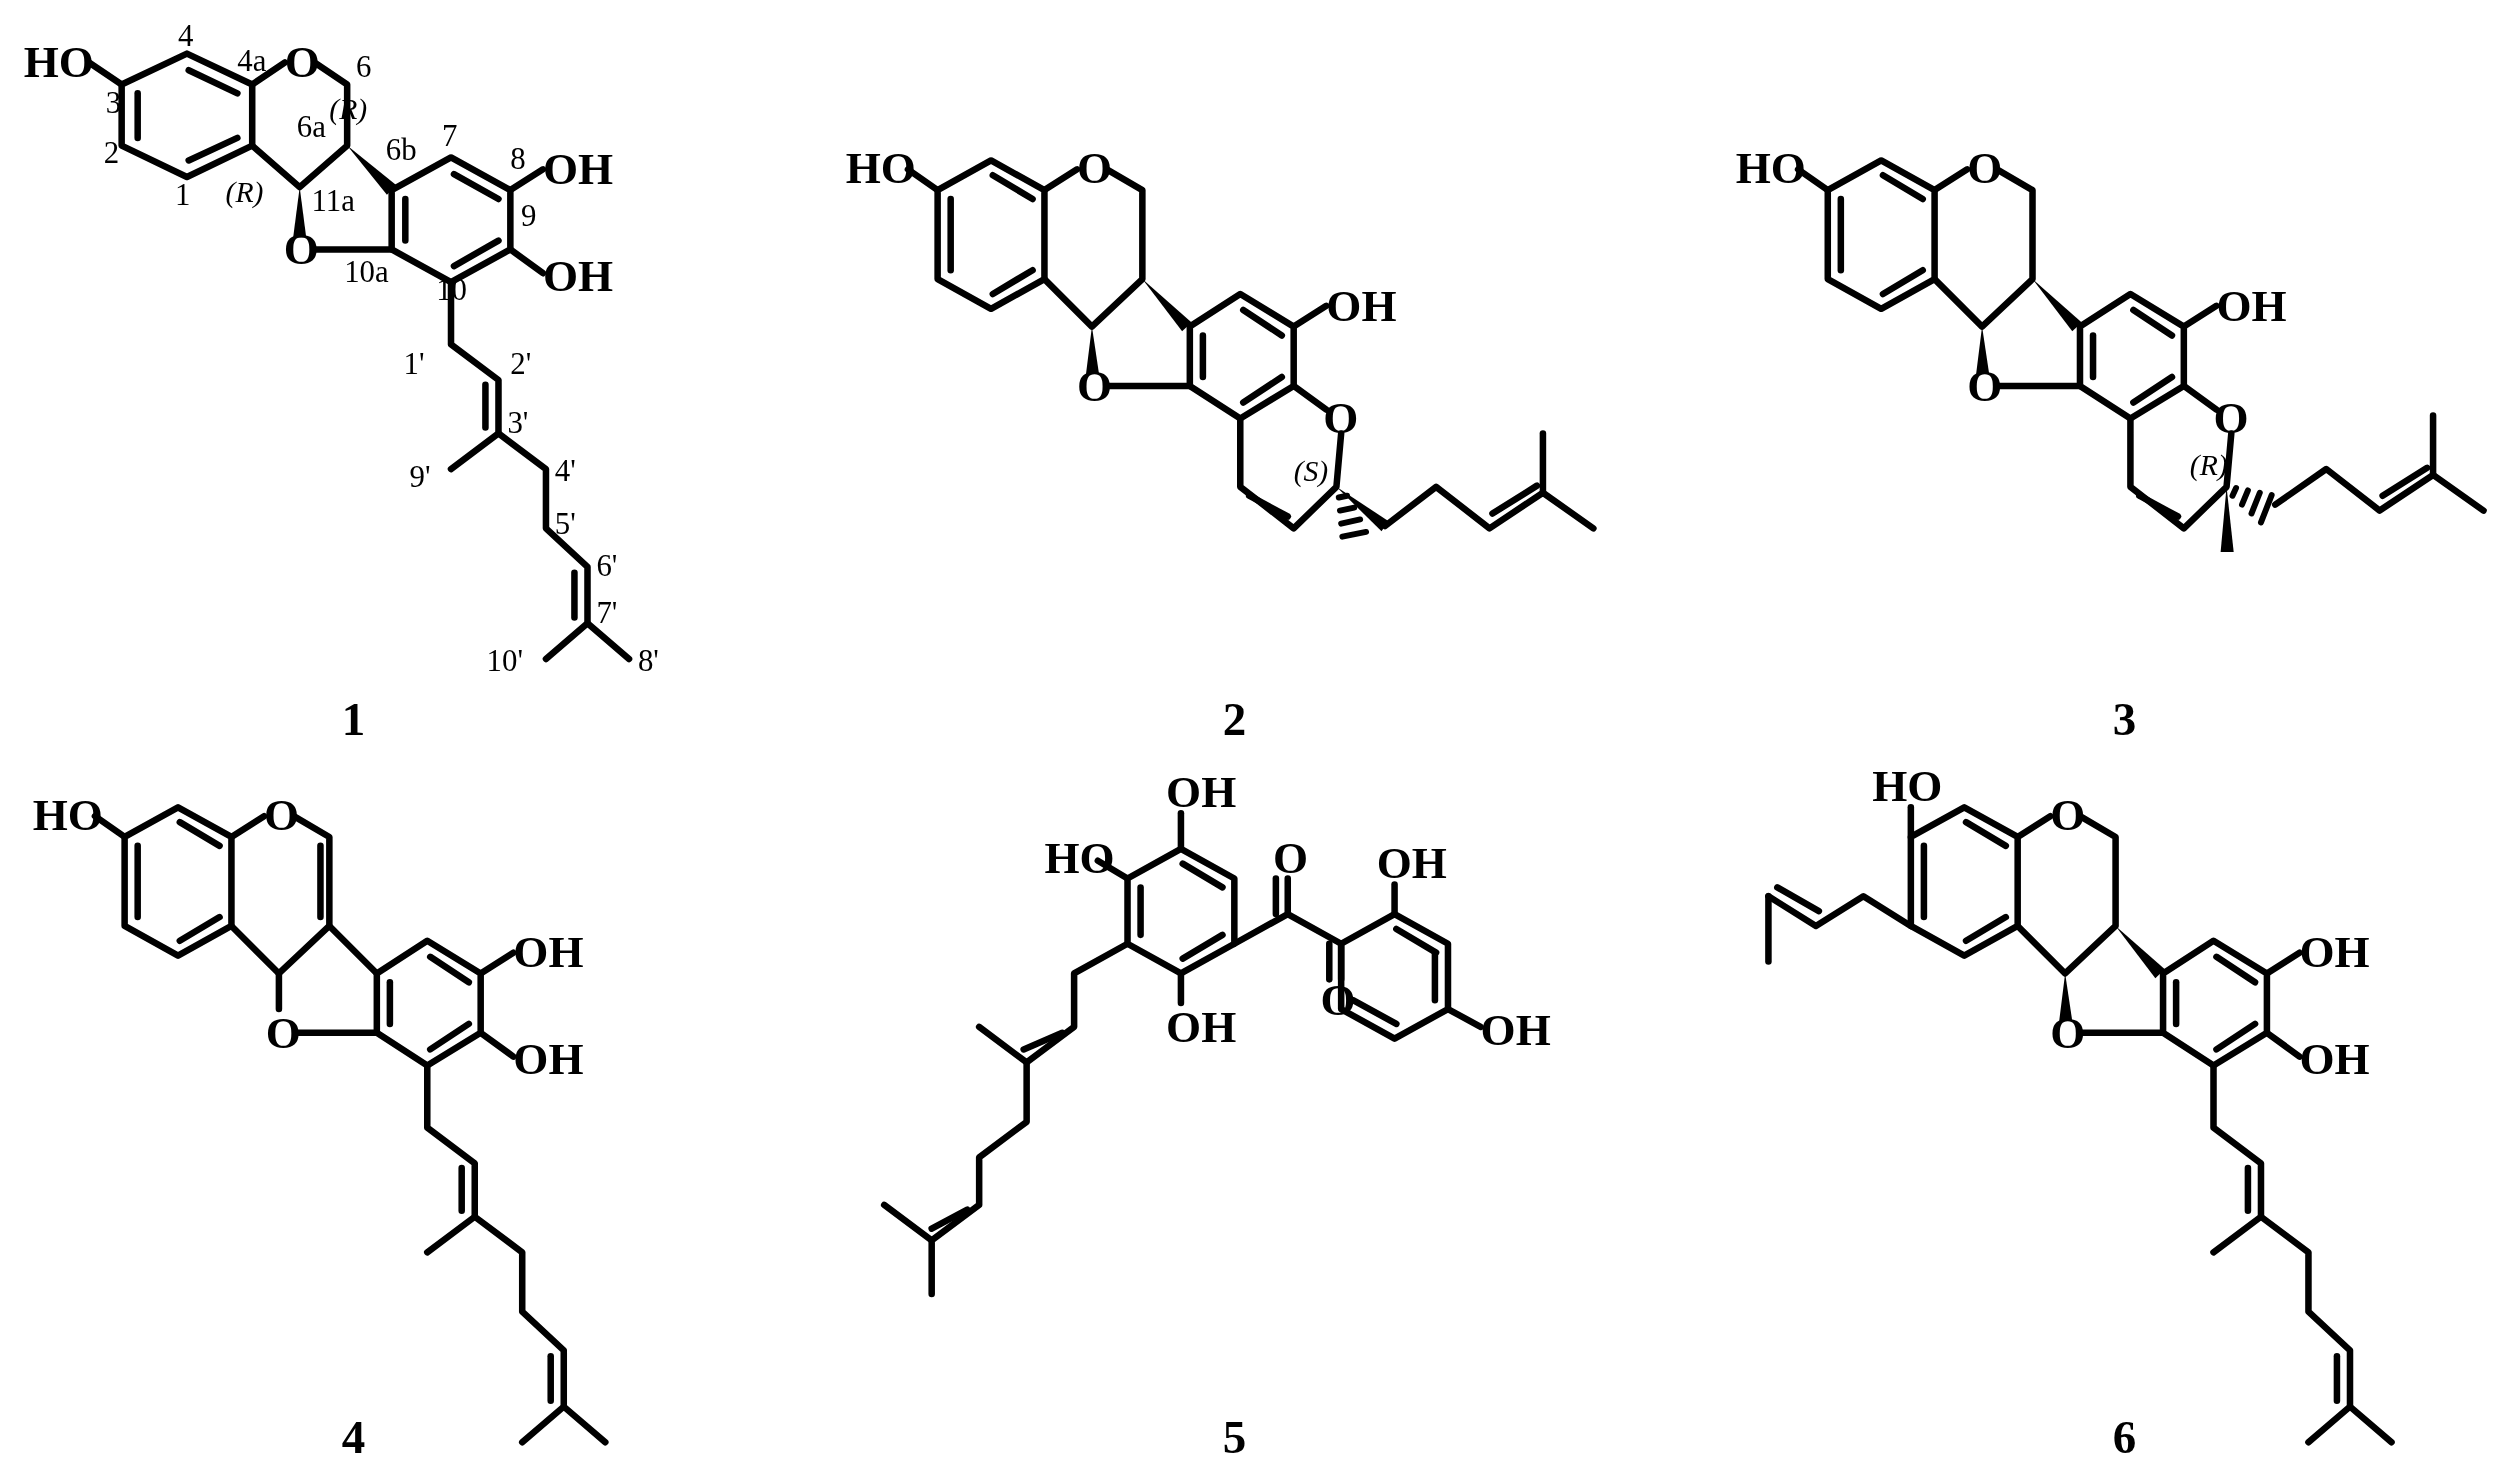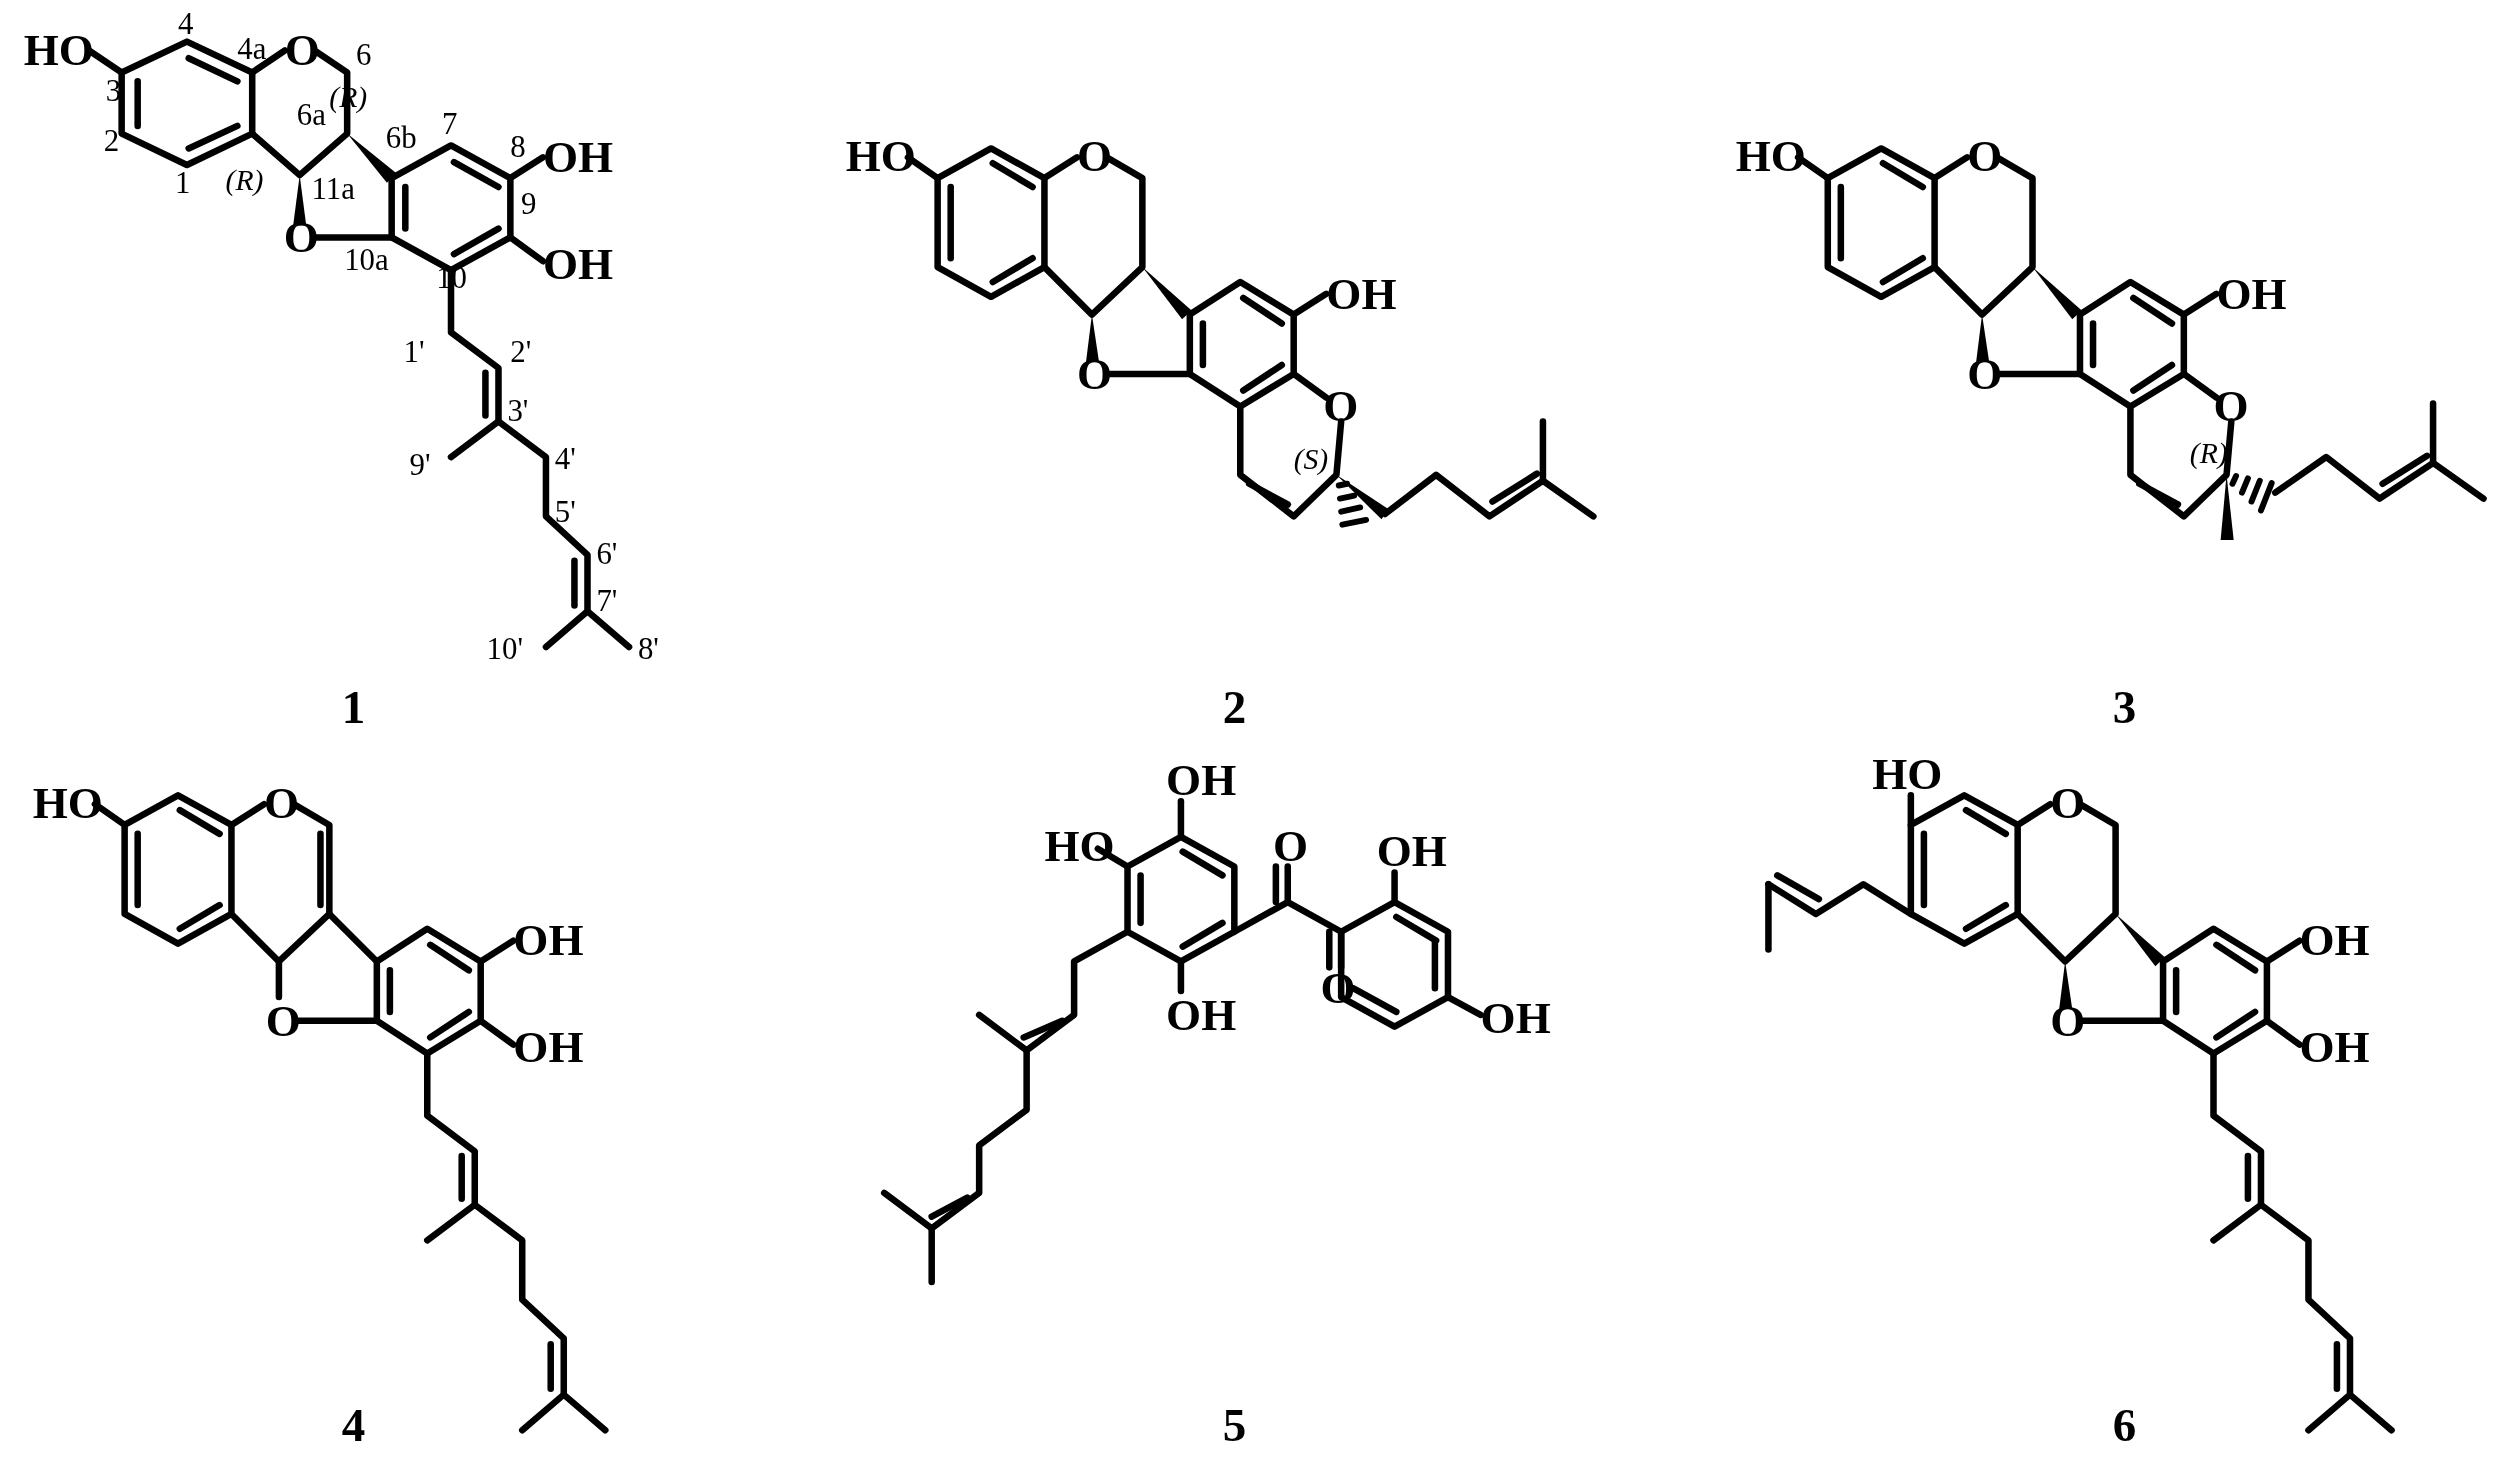--- a/index.html
+++ b/index.html
@@ -1,17 +1,17 @@
 <!DOCTYPE html>
 <html style="font-size:9.5px"><head>
 <meta charset="utf-8">
 <style>
   html,body{margin:0;padding:0;background:#ffffff;}
   body{width:2512px;height:1460px;position:relative;overflow:hidden;font-family:"Liberation Serif","DejaVu Serif",serif;}
-  .figure{position:absolute;left:0;top:0;width:2512px;height:1280px;}
+  .figure{position:absolute;left:0;top:12px;width:2512px;height:1280px;}
   svg{position:absolute;left:0;top:0;}
   .bond{stroke:#000;stroke-width:11;fill:none;stroke-linecap:round;stroke-linejoin:round;}
   .wedge{fill:#000;stroke:none;}
   .hash{stroke:#000;stroke-width:10;stroke-linecap:round;}
   .atom{font-family:"Liberation Serif","DejaVu Serif",serif;font-size:76px;font-weight:bold;fill:#000;}
   .num{font-family:"Liberation Serif","DejaVu Serif",serif;font-size:52px;fill:#000;}
   .stereo{font-family:"Liberation Serif","DejaVu Serif",serif;font-size:50px;font-style:italic;fill:#000;}
   .label{position:absolute;font-family:"Liberation Serif","DejaVu Serif",serif;font-size:47px;font-weight:bold;color:#000;text-align:center;width:119px;}
 </style>
 </head>

